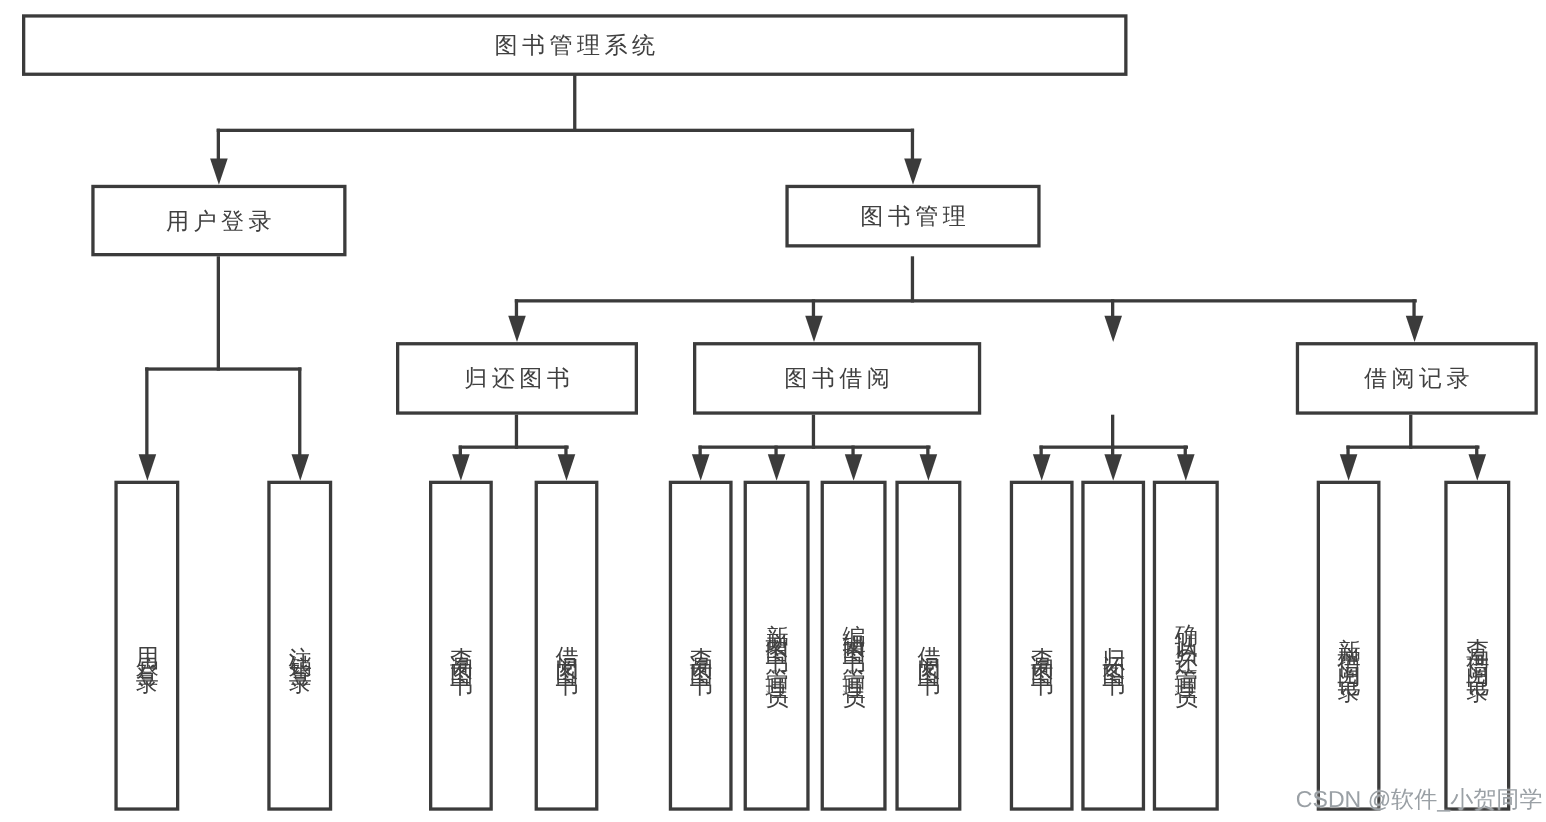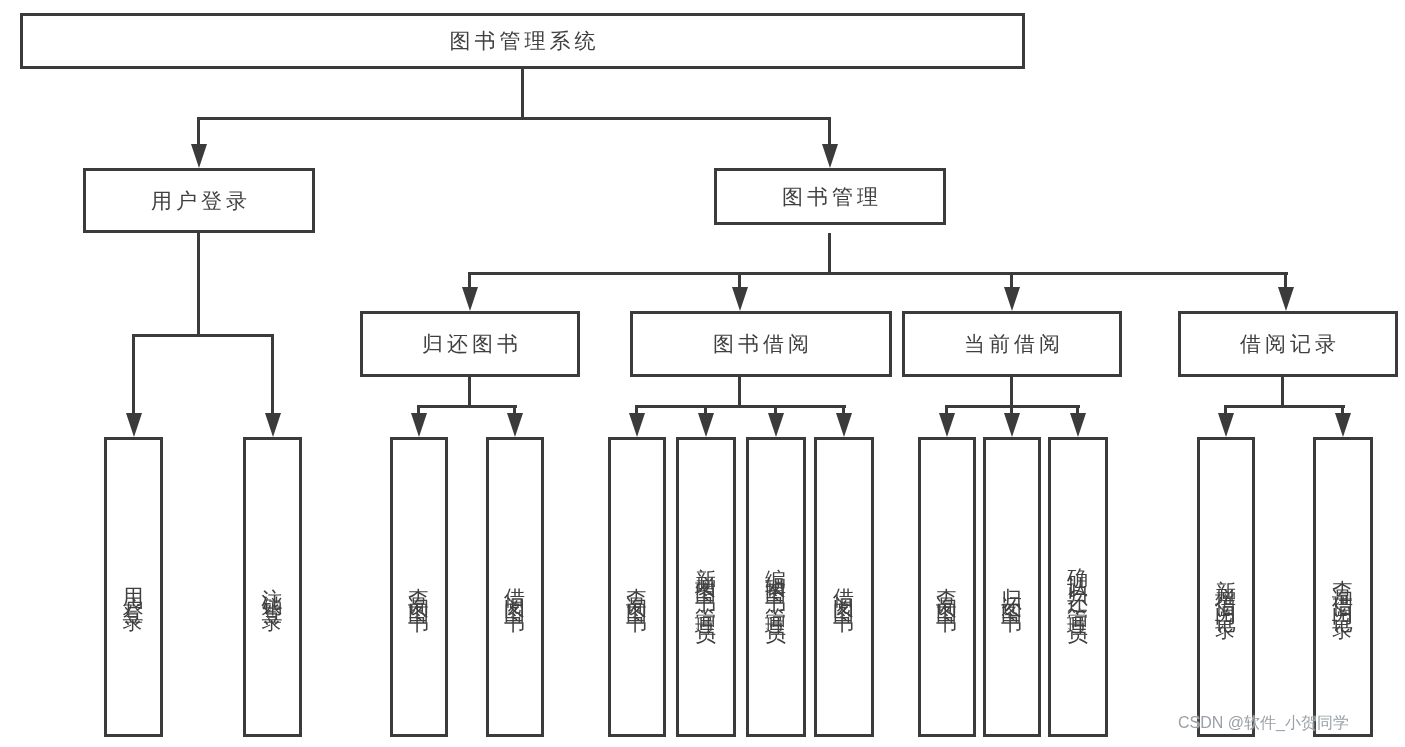--- a/index.html
+++ b/index.html
@@ -28,21 +28,21 @@
   }
   .vline{position:absolute;width:3px;background:var(--line);}
   .hline{position:absolute;height:3px;background:var(--line);}
   .ahead{
     position:absolute;width:0;height:0;
     border-left:8px solid transparent;border-right:8px solid transparent;
     border-top:24px solid var(--line);
   }
   .watermark{
     position:absolute;left:1178px;top:713px;z-index:10;
-    font-size:16px;color:var(--watermark);white-space:nowrap;
+    font-size:21px;color:var(--watermark);white-space:nowrap;
     text-shadow:0 0 2px #ffffff;
   }
 </style>
 </head>
 <body>
 
 <div class="canvas">
 
   <div class="box" style="left:20px;top:13px;width:1005px;height:56px">
     <span class="h-label">图书管理系统</span>
@@ -85,23 +85,20 @@
   <div class="vline" style="left:1010px;top:272px;height:20px"></div>
   <div class="ahead" style="left:1004px;top:287px"></div>
   <div class="vline" style="left:1284px;top:272px;height:20px"></div>
   <div class="ahead" style="left:1278px;top:287px"></div>
 
   <div class="box" style="left:360px;top:311px;width:220px;height:66px">
     <span class="h-label">归还图书</span>
   </div>
   <div class="box" style="left:630px;top:311px;width:262px;height:66px">
     <span class="h-label">图书借阅</span>
-  </div>
-  <div class="box" style="left:902px;top:311px;width:220px;height:66px">
-    <span class="h-label">当前借阅</span>
   </div>
   <div class="box" style="left:1178px;top:311px;width:220px;height:66px">
     <span class="h-label">借阅记录</span>
   </div>
 
   <div class="vline" style="left:468px;top:377px;height:31px"></div>
   <div class="hline" style="left:417px;top:405px;width:100px"></div>
   <div class="vline" style="left:417px;top:405px;height:12px"></div>
   <div class="ahead" style="left:411px;top:413px"></div>
   <div class="vline" style="left:513px;top:405px;height:12px"></div>

